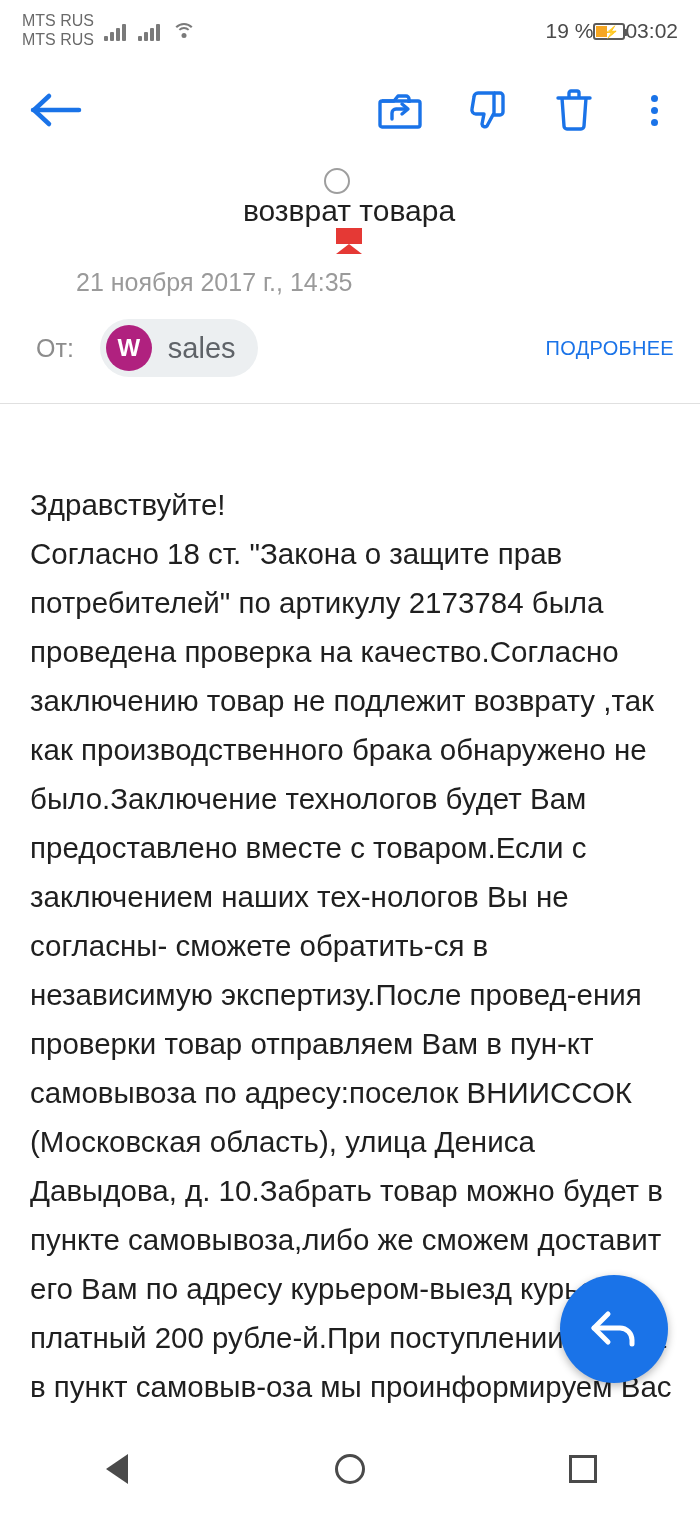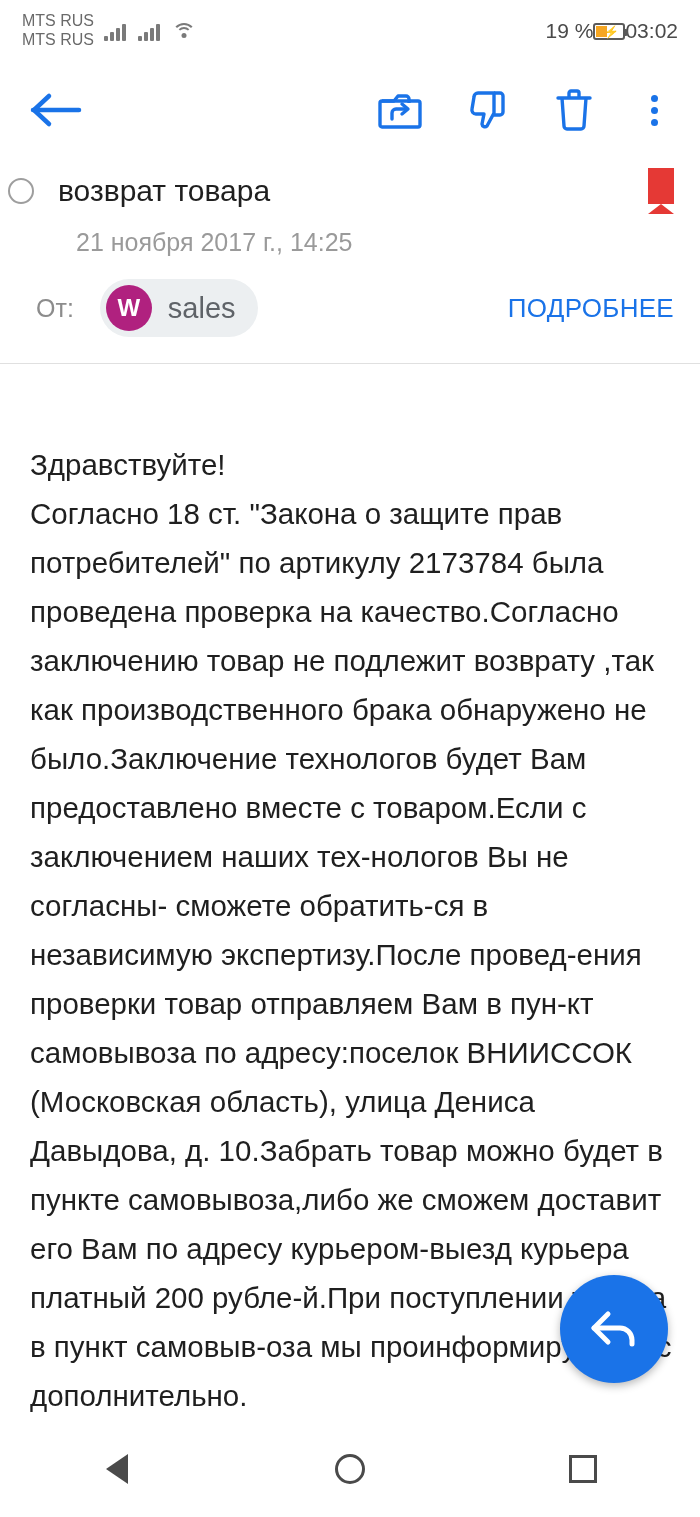--- a/index.html
+++ b/index.html
@@ -147,21 +147,22 @@
   .kebab i {
     width: 7px; height: 7px; border-radius: 50%;
     background: #1a73e8;
     display: block;
   }
 
   
   .subject-row {
     display: flex;
     align-items: center;
-    padding: 10px 26px 0 8px;
+    padding: 10px 26px 0 24px;
+    flex-direction: column;
   }
   .unread-circle {
     width: 26px; height: 26px;
     border: 2px solid #9e9e9e;
     border-radius: 50%;
     flex: 0 0 26px;
     margin-right: 24px;
   }
   .subject {
     font-size: 30px;
@@ -214,21 +215,21 @@
     display: flex;
     align-items: center;
     justify-content: center;
     font-size: 24px;
     font-weight: bold;
     margin-right: 16px;
   }
   .chip-name { font-size: 29px; color: #5f6368; }
   .details-link {
     margin-left: auto;
-    font-size: 26px;
+    font-size: 20px;
     color: #1a73e8;
     letter-spacing: .3px;
   }
   .divider {
     margin-top: 26px;
     height: 1px;
     background: #e0e0e0;
   }
 
   
@@ -365,21 +366,21 @@
         <i></i>
       </div>
   </div>
 
   <div class="subject-row">
     <span class="unread-circle"></span>
     <span class="subject">возврат товара</span>
     <span class="bookmark"></span>
   </div>
 
-  <div class="date">21 ноября 2017 г., 14:25</div>
+  <div class="date">21 ноября 2017 г., 14:35</div>
 
   <div class="from-row">
     <span class="from-label">От:</span>
     <span class="chip">
       <span class="avatar">W</span>
       <span class="chip-name">sales</span>
     </span>
     <span class="details-link">ПОДРОБНЕЕ</span>
   </div>
 

